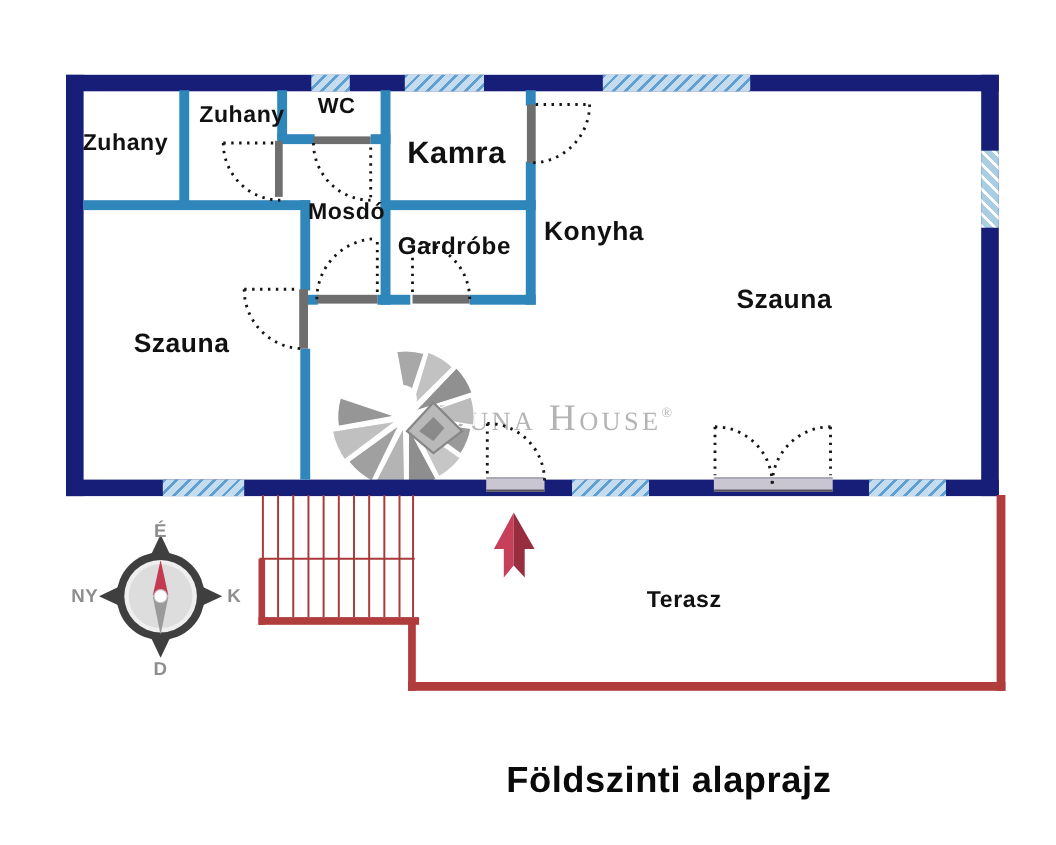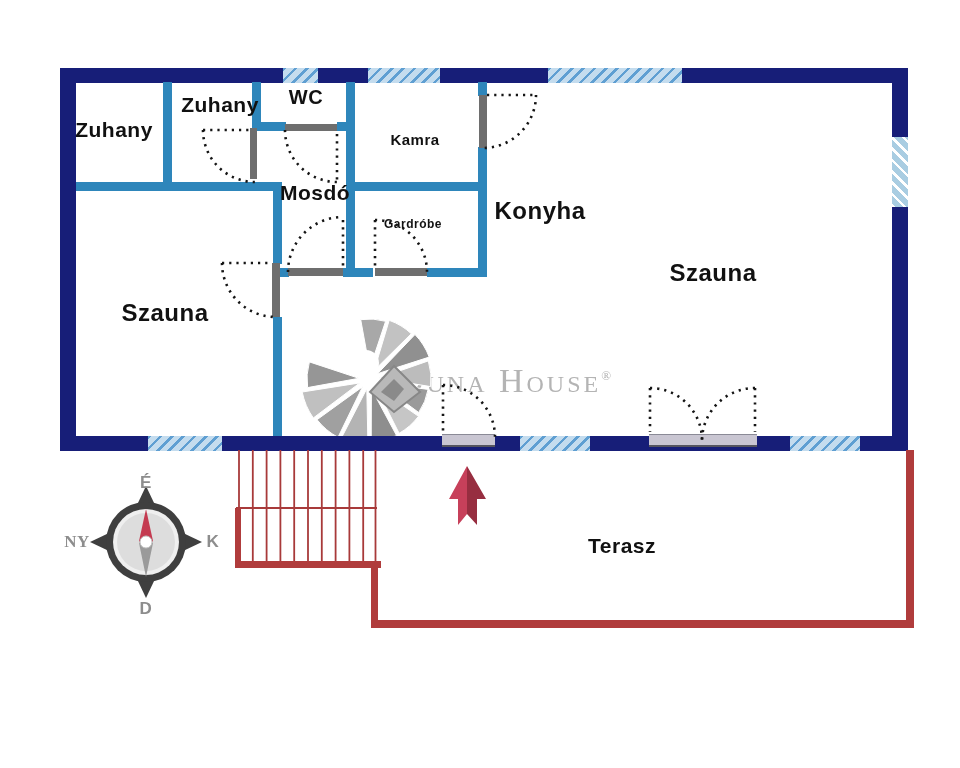--- a/index.html
+++ b/index.html
@@ -151,27 +151,28 @@
       <circle cx="146" cy="542" r="29" fill="#dddddd"></circle>
       <polygon points="146,509 153,541 146,548 139,541" fill="#c43a50"></polygon>
       <polygon points="146,577 153,543 146,537 139,543" fill="#9a9a9a"></polygon>
       <circle cx="146" cy="542" r="6" fill="#ffffff" stroke="#c2c2c2" stroke-width="1"></circle>
     </g>
   </svg>
 
   <div class="room-label" style="left:146px;top:483px;font-size:17px;color:#8d8d8d;">É</div>
   <div class="room-label" style="left:213px;top:542px;font-size:17px;color:#8d8d8d;">K</div>
   <div class="room-label" style="left:146px;top:609px;font-size:17px;color:#8d8d8d;">D</div>
-  <div class="room-label" style="left:77px;top:542px;font-size:17px;color:#8d8d8d;font-family:Liberation Serif, serif;">NY</div>
+  <div class="room-label" style="left:77px;top:542px;font-size:17px;color:#8d8d8d;">NY</div>
 
   <div class="room-label" style="left:114px;top:130px;font-size:21px;">Zuhany</div>
   <div class="room-label" style="left:220px;top:105px;font-size:21px;">Zuhany</div>
   <div class="room-label" style="left:306px;top:97px;font-size:20px;">WC</div>
-  <div class="room-label" style="left:415px;top:139px;font-size:15px;">Kamra</div>
+  <div class="room-label" style="left:415px;top:139px;font-size:28px;">Kamra</div>
   <div class="room-label" style="left:315px;top:193px;font-size:21px;">Mosdó</div>
-  <div class="room-label" style="left:413px;top:224px;font-size:12px;">Gardróbe</div>
+  <div class="room-label" style="left:413px;top:224px;font-size:22px;">Gardróbe</div>
   <div class="room-label" style="left:540px;top:211px;font-size:24px;text-align:right;">Konyha</div>
   <div class="room-label" style="left:713px;top:273px;font-size:24px;">Szauna</div>
   <div class="room-label" style="left:165px;top:313px;font-size:24px;">Szauna</div>
   <div class="room-label" style="left:622px;top:546px;font-size:21px;">Terasz</div>
 
+  <div class="title" style="left:608px;top:709px;">Földszinti alaprajz</div>
 
 </div>
 
 </body></html>

